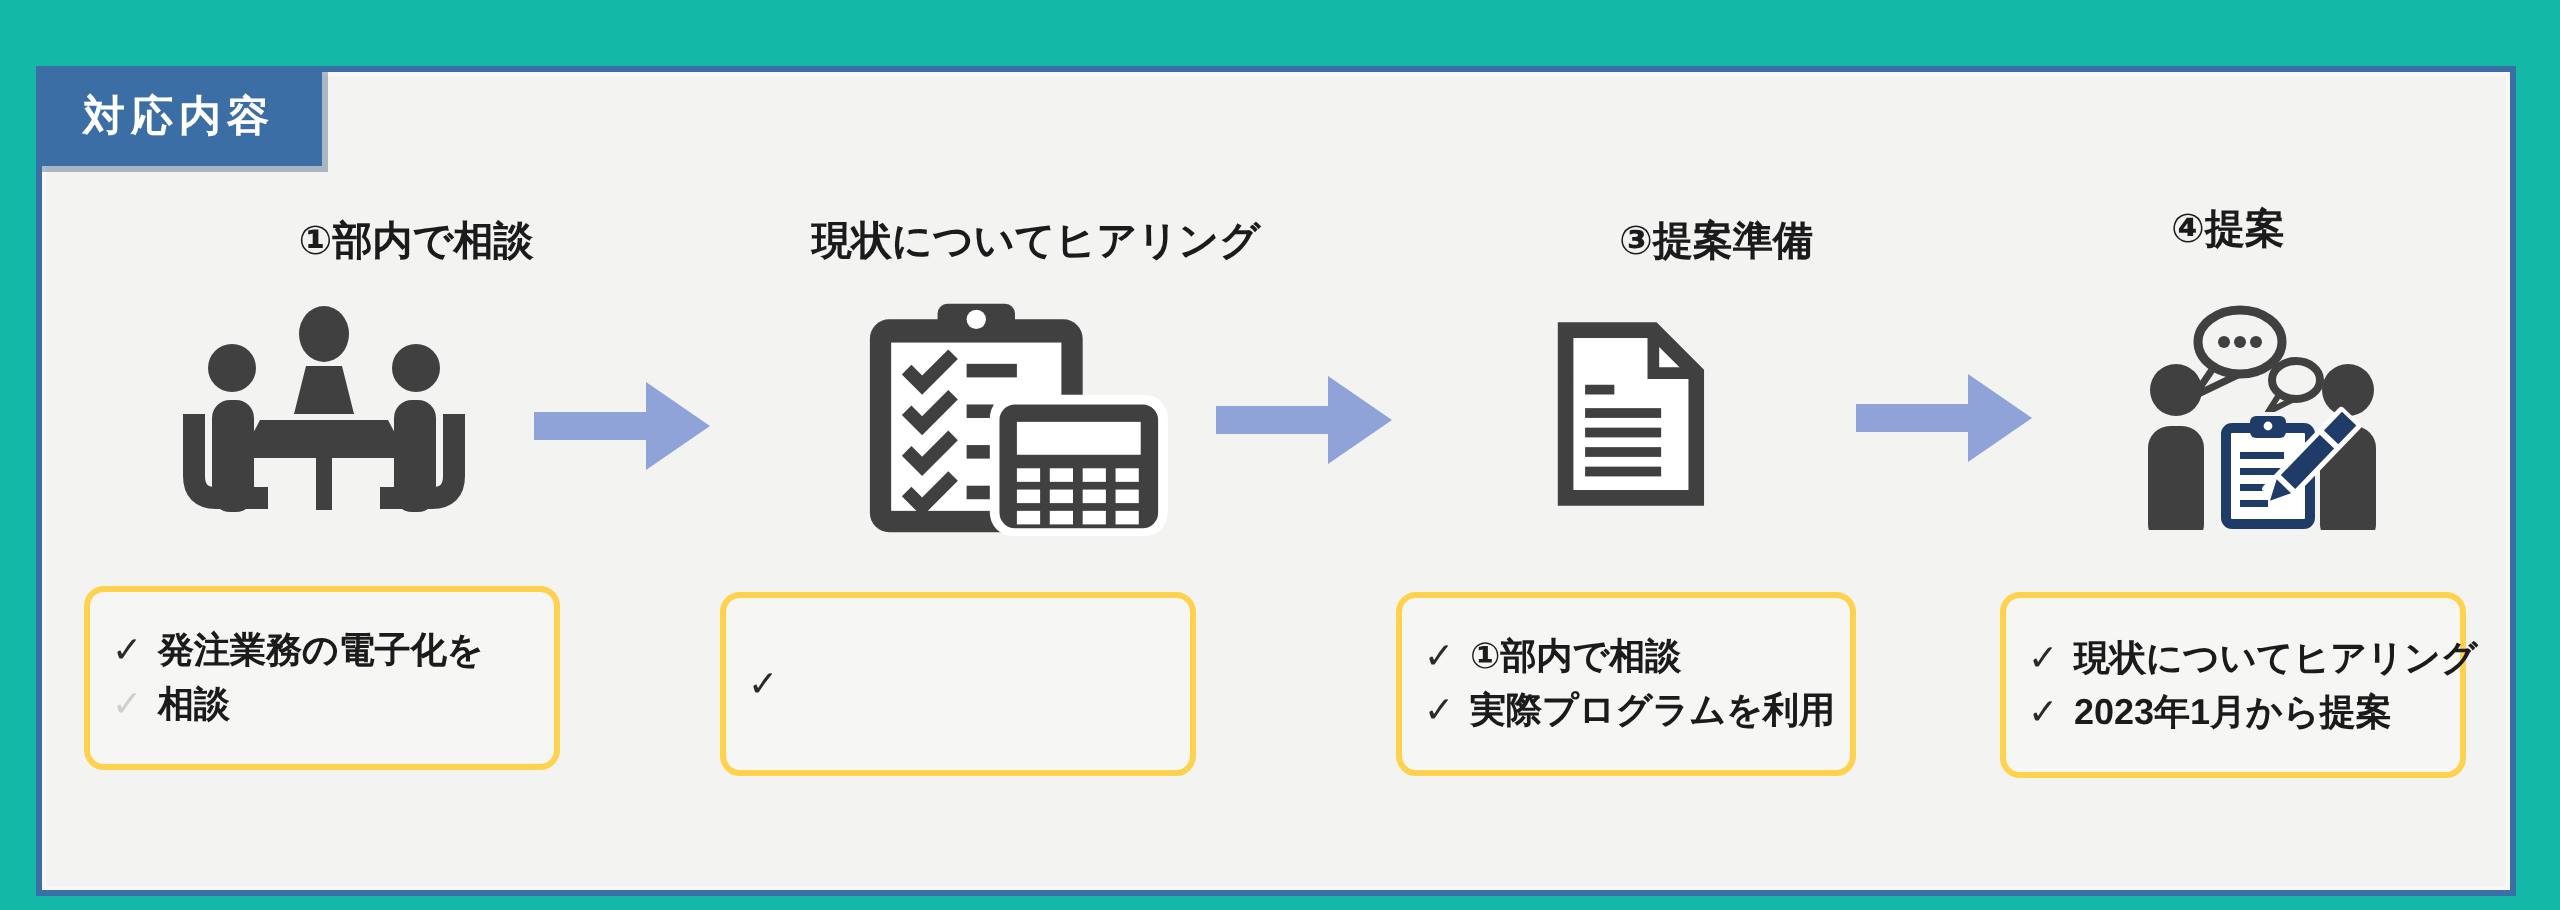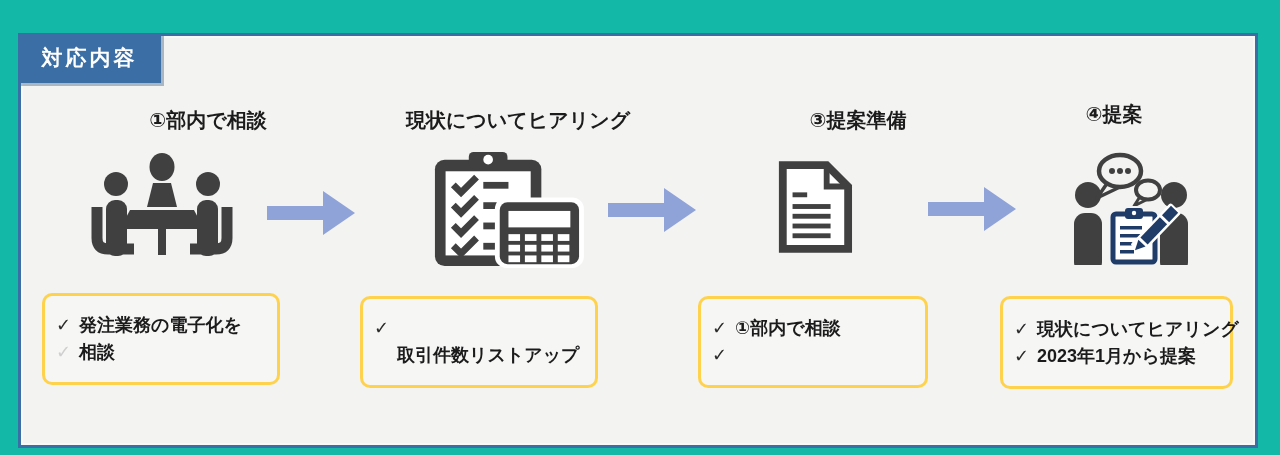--- a/index.html
+++ b/index.html
@@ -176,33 +176,30 @@
     <div class="note-line">
       <span class="chk faint">✓</span>
       <span>相談</span>
     </div>
   </div>
 
   <div class="note" style="left:360px;top:296px;width:238px;height:92px;">
     <div class="note-line">
       <span class="chk">✓</span>
     </div>
-    <div class="note-line">
-      <span class="chk none"></span>
-      <span>取引件数リストアップ</span>
-    </div>
   </div>
 
   <div class="note" style="left:698px;top:296px;width:230px;height:92px;">
     <div class="note-line">
       <span class="chk">✓</span>
       <span>①部内で相談</span>
     </div>
     <div class="note-line">
       <span class="chk">✓</span>
+      <span>実際プログラムを利用</span>
     </div>
   </div>
 
   <div class="note" style="left:1000px;top:296px;width:233px;height:93px;">
     <div class="note-line">
       <span class="chk">✓</span>
       <span>現状についてヒアリング</span>
     </div>
     <div class="note-line">
       <span class="chk">✓</span>

